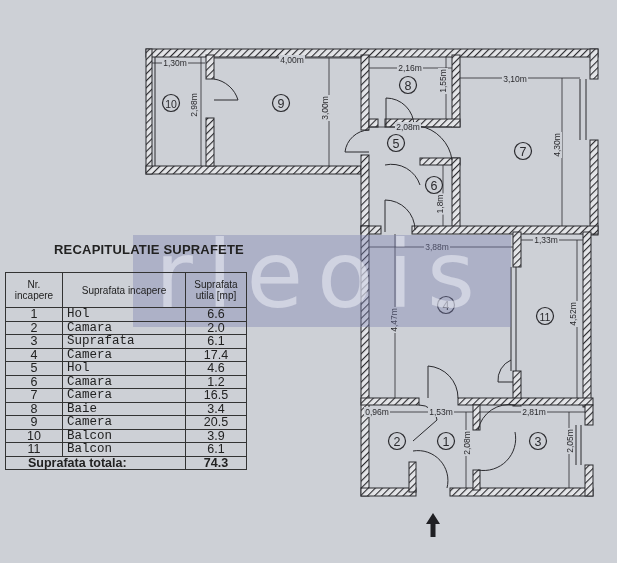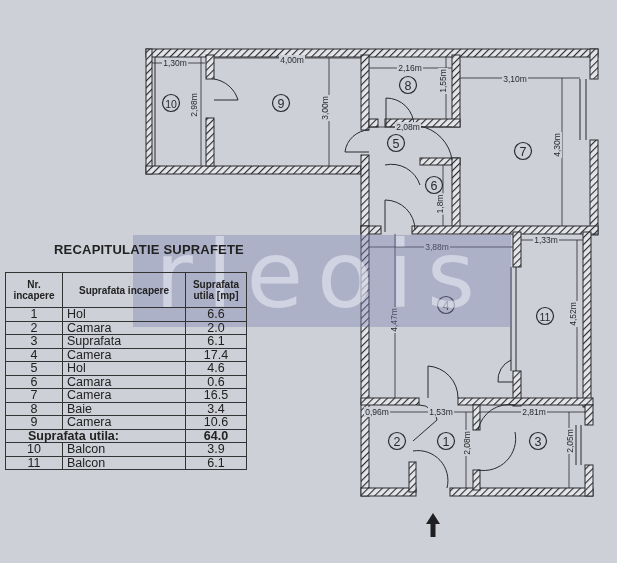--- a/index.html
+++ b/index.html
@@ -19,23 +19,23 @@
   }
   .recap-title {
     position:absolute; left:18px; top:242px; font-size:13px; font-weight:bold;
     letter-spacing:0.2px; color:#222;padding-left:36px;
   }
   table.recap {
     position:absolute; left:5px; top:272px; border-collapse:collapse;
     font-size:12.5px; color:#222;
   }
   table.recap td, table.recap th { border:1.5px solid #333; padding:0 4px; height:12.5px; line-height:12.5px; }
-  table.recap th { font-weight:bold; font-size:10px; line-height:11px; height:34px; }
+  table.recap th { font-weight:normal; font-size:10px; line-height:11px; height:34px; }
   table.recap td.nr { width:48px; text-align:center; }
-  table.recap td.name { width:114px; text-align:left; }
+  table.recap td.name { width:114px; text-align:left;font-family:Liberation Mono, monospace; }
   table.recap td.area { width:52px; text-align:center; }
   table.recap tr.total td { font-weight:bold; }
   table.recap tr.total td.tlabel { text-align:left; padding-left:22px; }
   svg text { font-family:"Liberation Sans", sans-serif; }
 </style>
 </head>
 <body>
 
 <svg id="plan" viewBox="0 0 617 563" xmlns="http://www.w3.org/2000/svg">
   <defs>
@@ -258,45 +258,45 @@
         <td class="area">17.4</td>
       </tr>
     <tr>
         <td class="nr">5</td>
         <td class="name">Hol</td>
         <td class="area">4.6</td>
       </tr>
     <tr>
         <td class="nr">6</td>
         <td class="name">Camara</td>
-        <td class="area">0.6</td>
+        <td class="area">1.2</td>
       </tr>
     <tr>
         <td class="nr">7</td>
         <td class="name">Camera</td>
         <td class="area">16.5</td>
       </tr>
     <tr>
         <td class="nr">8</td>
         <td class="name">Baie</td>
         <td class="area">3.4</td>
       </tr>
     <tr>
         <td class="nr">9</td>
         <td class="name">Camera</td>
-        <td class="area">10.6</td>
-      </tr>
-    <tr class="total">
-        <td class="tlabel" colspan="2">Suprafata utila:</td>
-        <td class="area">64.0</td>
+        <td class="area">20.5</td>
       </tr>
     <tr>
         <td class="nr">10</td>
         <td class="name">Balcon</td>
         <td class="area">3.9</td>
       </tr>
     <tr>
         <td class="nr">11</td>
         <td class="name">Balcon</td>
         <td class="area">6.1</td>
       </tr>
+    <tr class="total">
+        <td class="tlabel" colspan="2">Suprafata totala:</td>
+        <td class="area">74.3</td>
+      </tr>
   </tbody>
 </table>
 
 </body></html>

